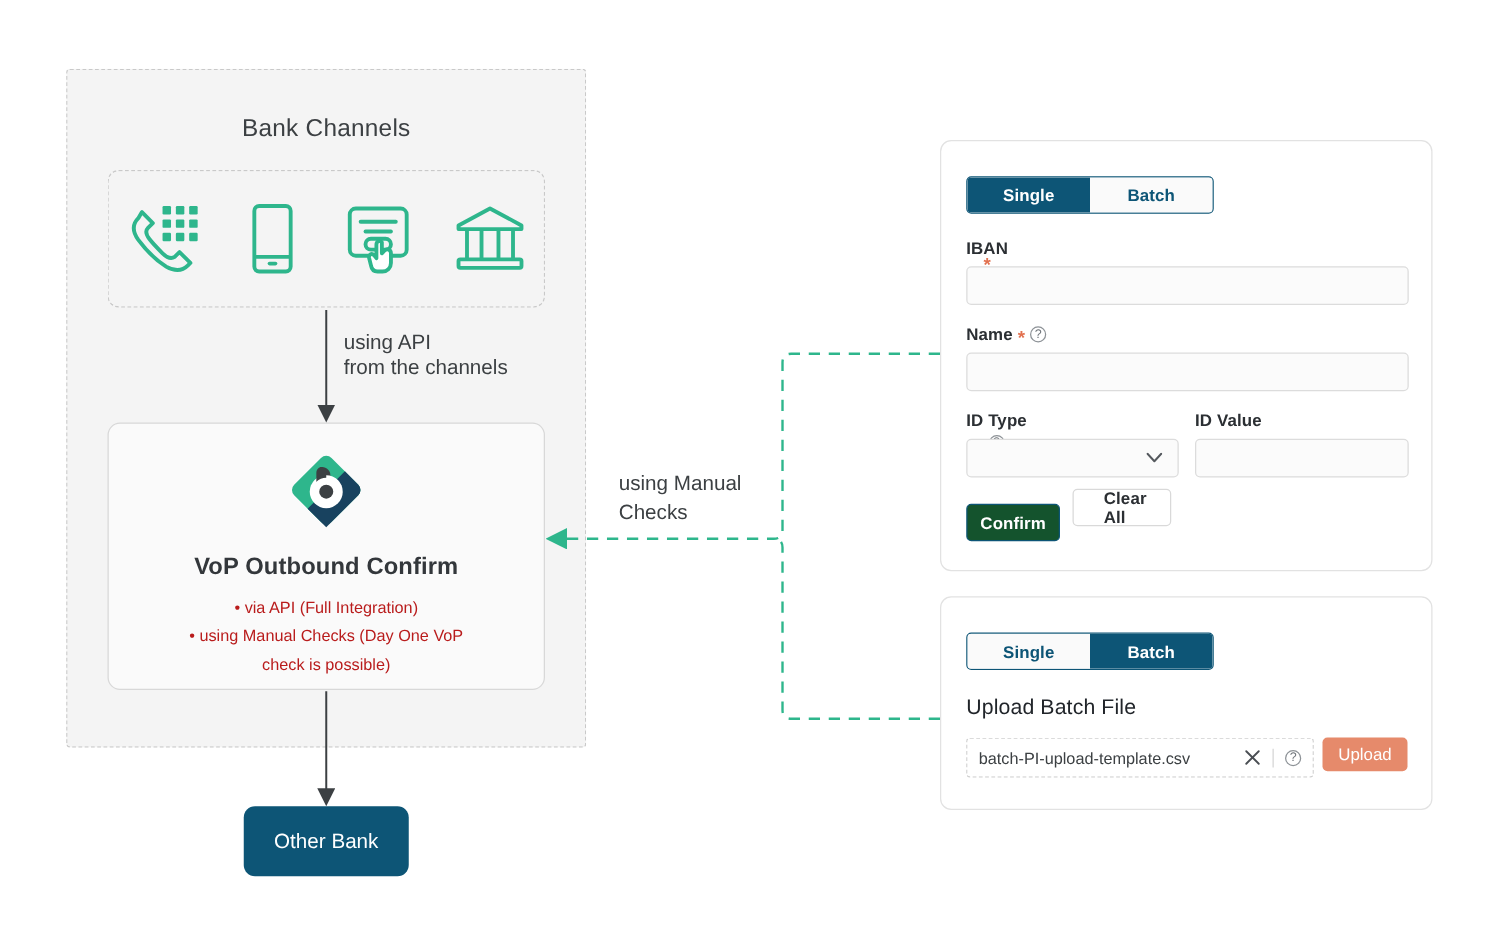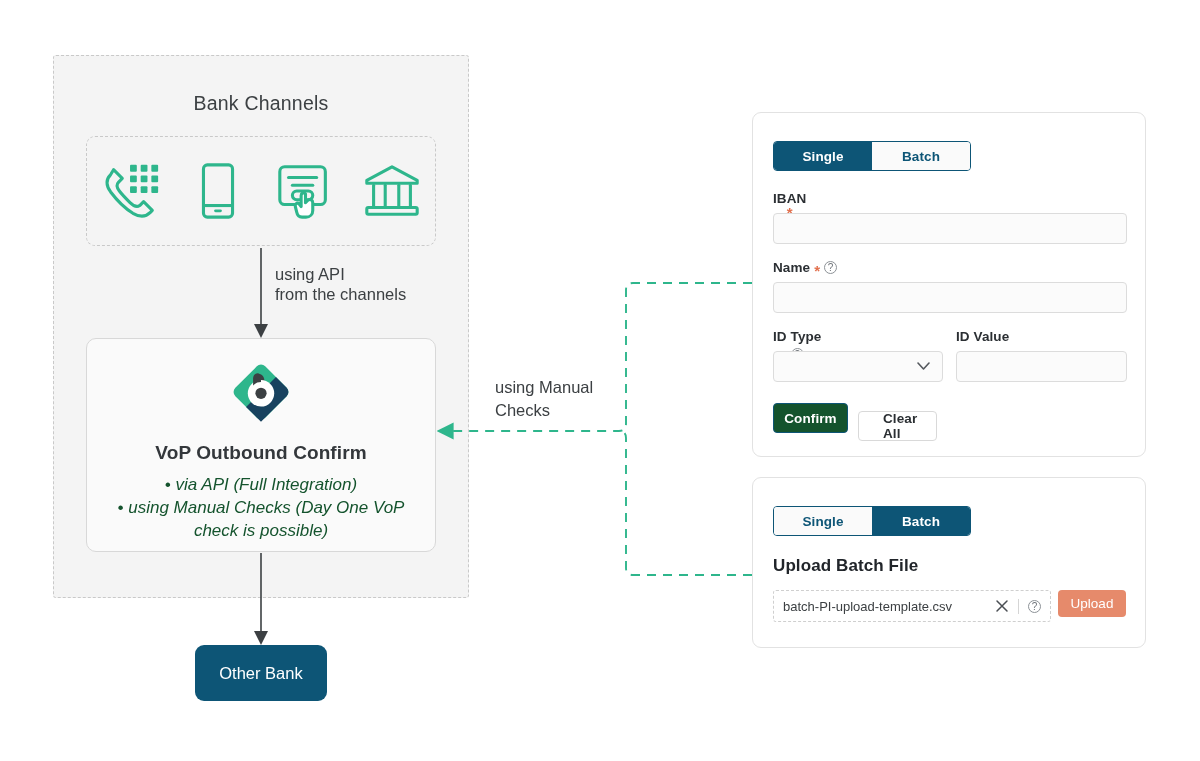--- a/index.html
+++ b/index.html
@@ -83,24 +83,23 @@
   .vop-logo { margin-top: 20px; }
   .vop-title {
     margin-top: 13px;
     font-size: 19px;
     font-weight: bold;
     color: #33373b;
     letter-spacing: .1px;
   }
   .vop-bullets {
     margin: 9px 14px 0 14px;
-    font-size: 17px;
+    font-size: 13px;
     line-height: 23px;
-    color: #14532d;
-    font-style: italic;
+    color: #b91c1c;
   }
   .vop-bullets div { text-align: center; }
 
   
   .other-bank {
     position: absolute;
     left: 195px;
     top: 645px;
     width: 132px;
     height: 56px;
@@ -218,21 +217,21 @@
     letter-spacing: .1px;
   }
   .btn-primary { background: #14532d; color: #ffffff; border: 1px solid #0d5576; }
   .btn-ghost { background: #ffffff; color: #2b2f33; border: 1px solid #d9d9d9; }
 
   
   .upload-title {
     position: absolute;
     left: 20px; top: 78px;
     font-size: 17px;
-    font-weight: bold;
+    font-weight: normal;
     color: #21252a;
     letter-spacing: .1px;
   }
   .file-drop {
     position: absolute;
     left: 20px; top: 112px;
     width: 278px; height: 32px;
     border: 1.2px dashed #cfcfcf;
     border-radius: 3px;
     box-sizing: border-box;
@@ -396,21 +395,21 @@
         <path d="M1 1 L6.5 7 L12 1" fill="none" stroke="#55595e" stroke-width="1.6" stroke-linecap="round" stroke-linejoin="round"></path>
       </svg>
     </div>
 
     <div class="fl" style="left:203px; top:216px;">
       <span>ID Value</span>
     </div>
     <input class="fi" style="left: 203px; top: 238px; width: 171px;" placeholder="">
 
     <div class="btn btn-primary" style="left:20px; top:290px; width:75px;">Confirm</div>
-    <div class="btn btn-ghost" style="left:105px; top:298px; width:79px;padding-left:24px;">Clear All</div>
+    <div class="btn btn-ghost" style="left:105px; top:278px; width:79px;padding-left:24px;">Clear All</div>
   </div>
 
   <div class="panel panel-batch">
 
     <div class="seg seg-single">
       <div class="seg-btn inactive">Single</div>
       <div class="seg-btn active">Batch</div>
     </div>
 
     <div class="upload-title">Upload Batch File</div>

